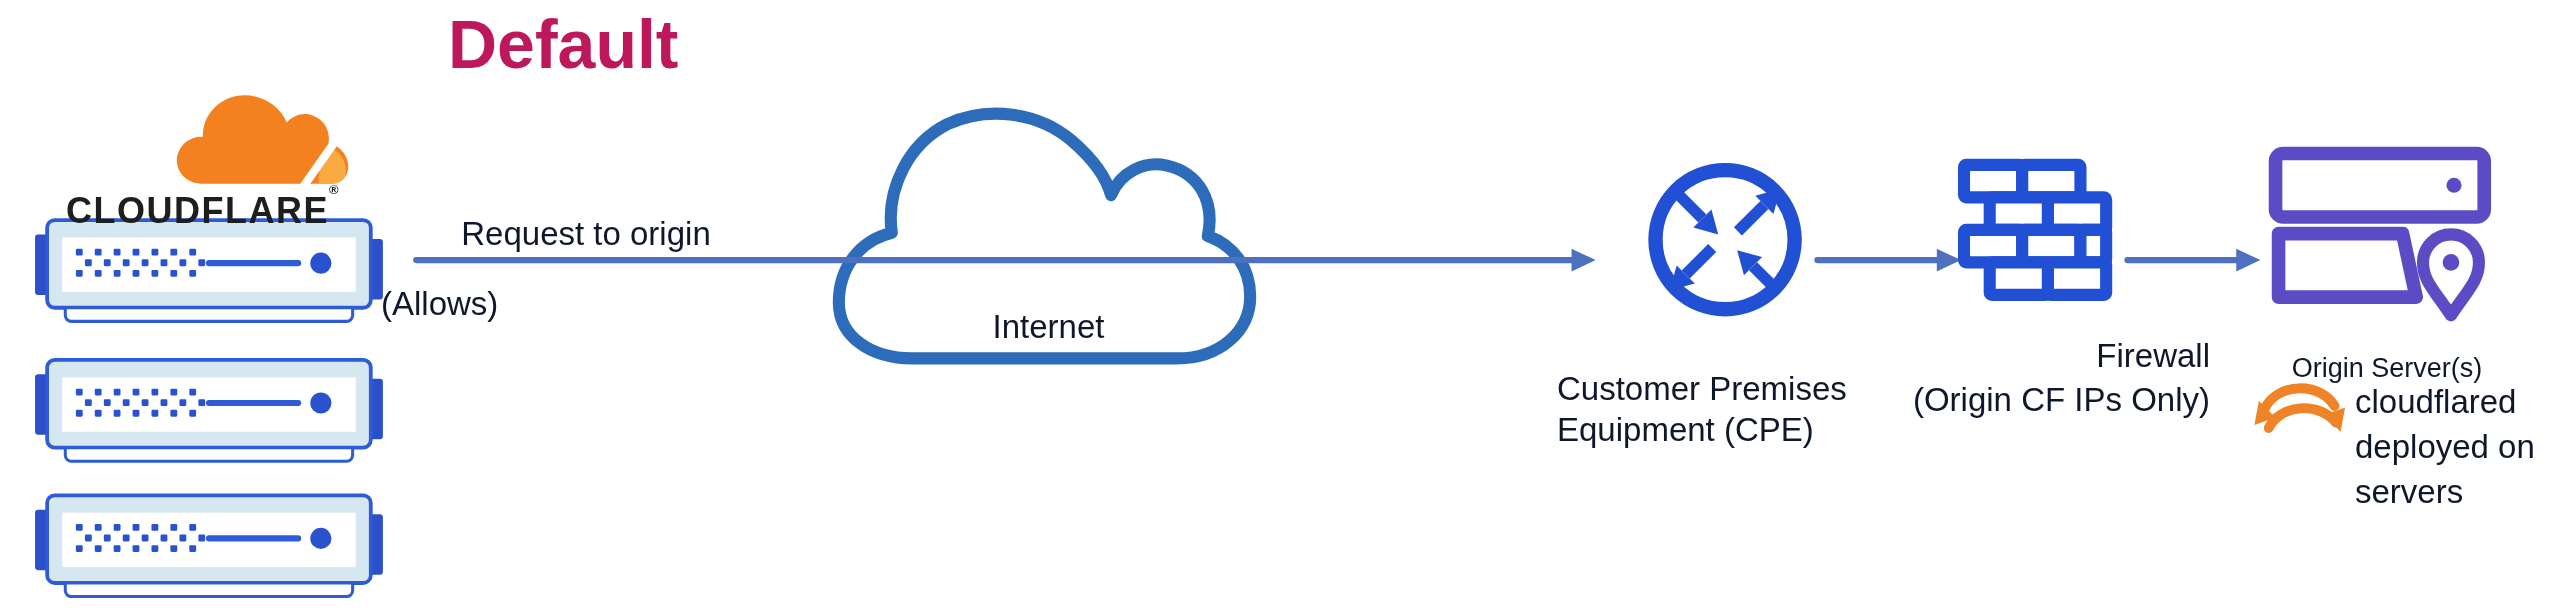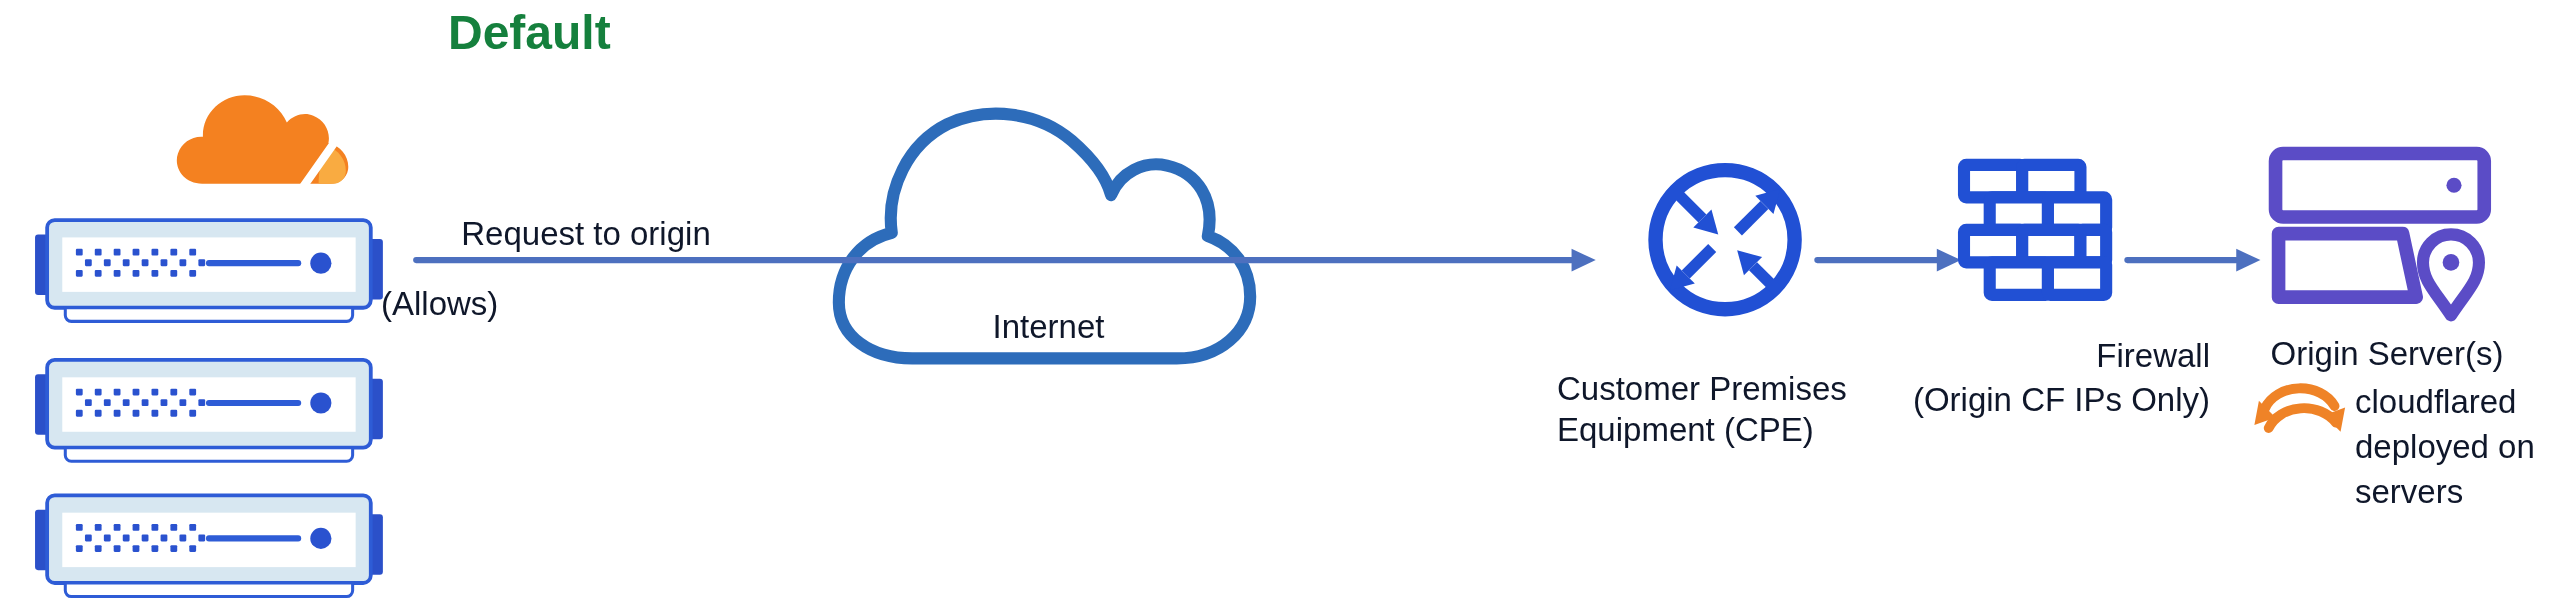--- a/index.html
+++ b/index.html
@@ -5,34 +5,34 @@
   html,body{margin:0;padding:0;background:#ffffff;}
   #canvas{
     position:relative;width:2576px;height:614px;background:#ffffff;overflow:hidden;
     font-family:"Liberation Sans", sans-serif;
   }
   .abs{position:absolute;}
   svg.layer{position:absolute;left:0;top:0;width:2576px;height:614px;}
   .blue-label{color:#0f172a;font-size:33px;line-height:1.26;font-weight:400;}
   .title{
     left:448px;top:4.5px;width:454px;
-    color:#15803d;font-size:48px;font-weight:600;letter-spacing:0px;
+    color:#be185d;font-size:68px;font-weight:600;letter-spacing:0px;
   }
   .wordmark{
     left:44px;top:182px;width:318px;text-align:center;
     color:#1d1e20;font-size:36px;font-weight:700;letter-spacing:1.5px;
     white-space:nowrap;
   }
   .wordmark sup{font-size:13px;vertical-align:29px;font-weight:700;}
   .request-label{left:412px;top:213px;width:348px;text-align:center;}
   .cfip-label{left:381px;top:283px;width:272px;text-align:left;line-height:1.29;}
   .internet-label{left:931px;top:306px;width:235px;text-align:center;}
   .cpe-label{left:1557px;top:369px;width:363px;text-align:left;line-height:1.24;font-size:33px;}
   .firewall-label{left:1892px;top:334px;width:318px;text-align:right;line-height:1.32;}
-  .origin-label{left:2232px;top:333px;width:310px;text-align:center;font-size:33px;}
+  .origin-label{left:2232px;top:351px;width:310px;text-align:center;font-size:27px;}
   .cloudflared-label{left:2355px;top:380px;width:227px;text-align:left;font-size:33px;line-height:1.36;}
 </style>
 </head>
 <body>
 
 <div id="canvas">
 
   <svg class="layer" viewBox="0 0 3404 812" aria-hidden="true">
     <defs>
       <g id="server-shape">
@@ -142,20 +142,21 @@
     <g>
       <path d="M3086,537 A50,41 0 0 0 2994,540" fill="none" stroke="#ef8327" stroke-width="13" stroke-linecap="round"></path>
       <path d="M2999,566 A50,41 0 0 1 3088,559" fill="none" stroke="#ef8327" stroke-width="13" stroke-linecap="round"></path>
       <polygon points="2980,562 3008,552 2986,530" fill="#ef8327"></polygon>
       <polygon points="3100,539 3072,549 3094,571" fill="#ef8327"></polygon>
     </g>
   </svg>
 
   <div class="abs title">Default</div>
 
+  <div class="abs wordmark"><span>CLOUDFLARE</span><sup>®</sup></div>
 
   <div class="abs blue-label request-label">Request to origin</div>
 
   <div class="abs blue-label cfip-label">
     <div>(Allows)</div>
   </div>
 
   <div class="abs blue-label internet-label">Internet</div>
 
   <div class="abs blue-label cpe-label">

